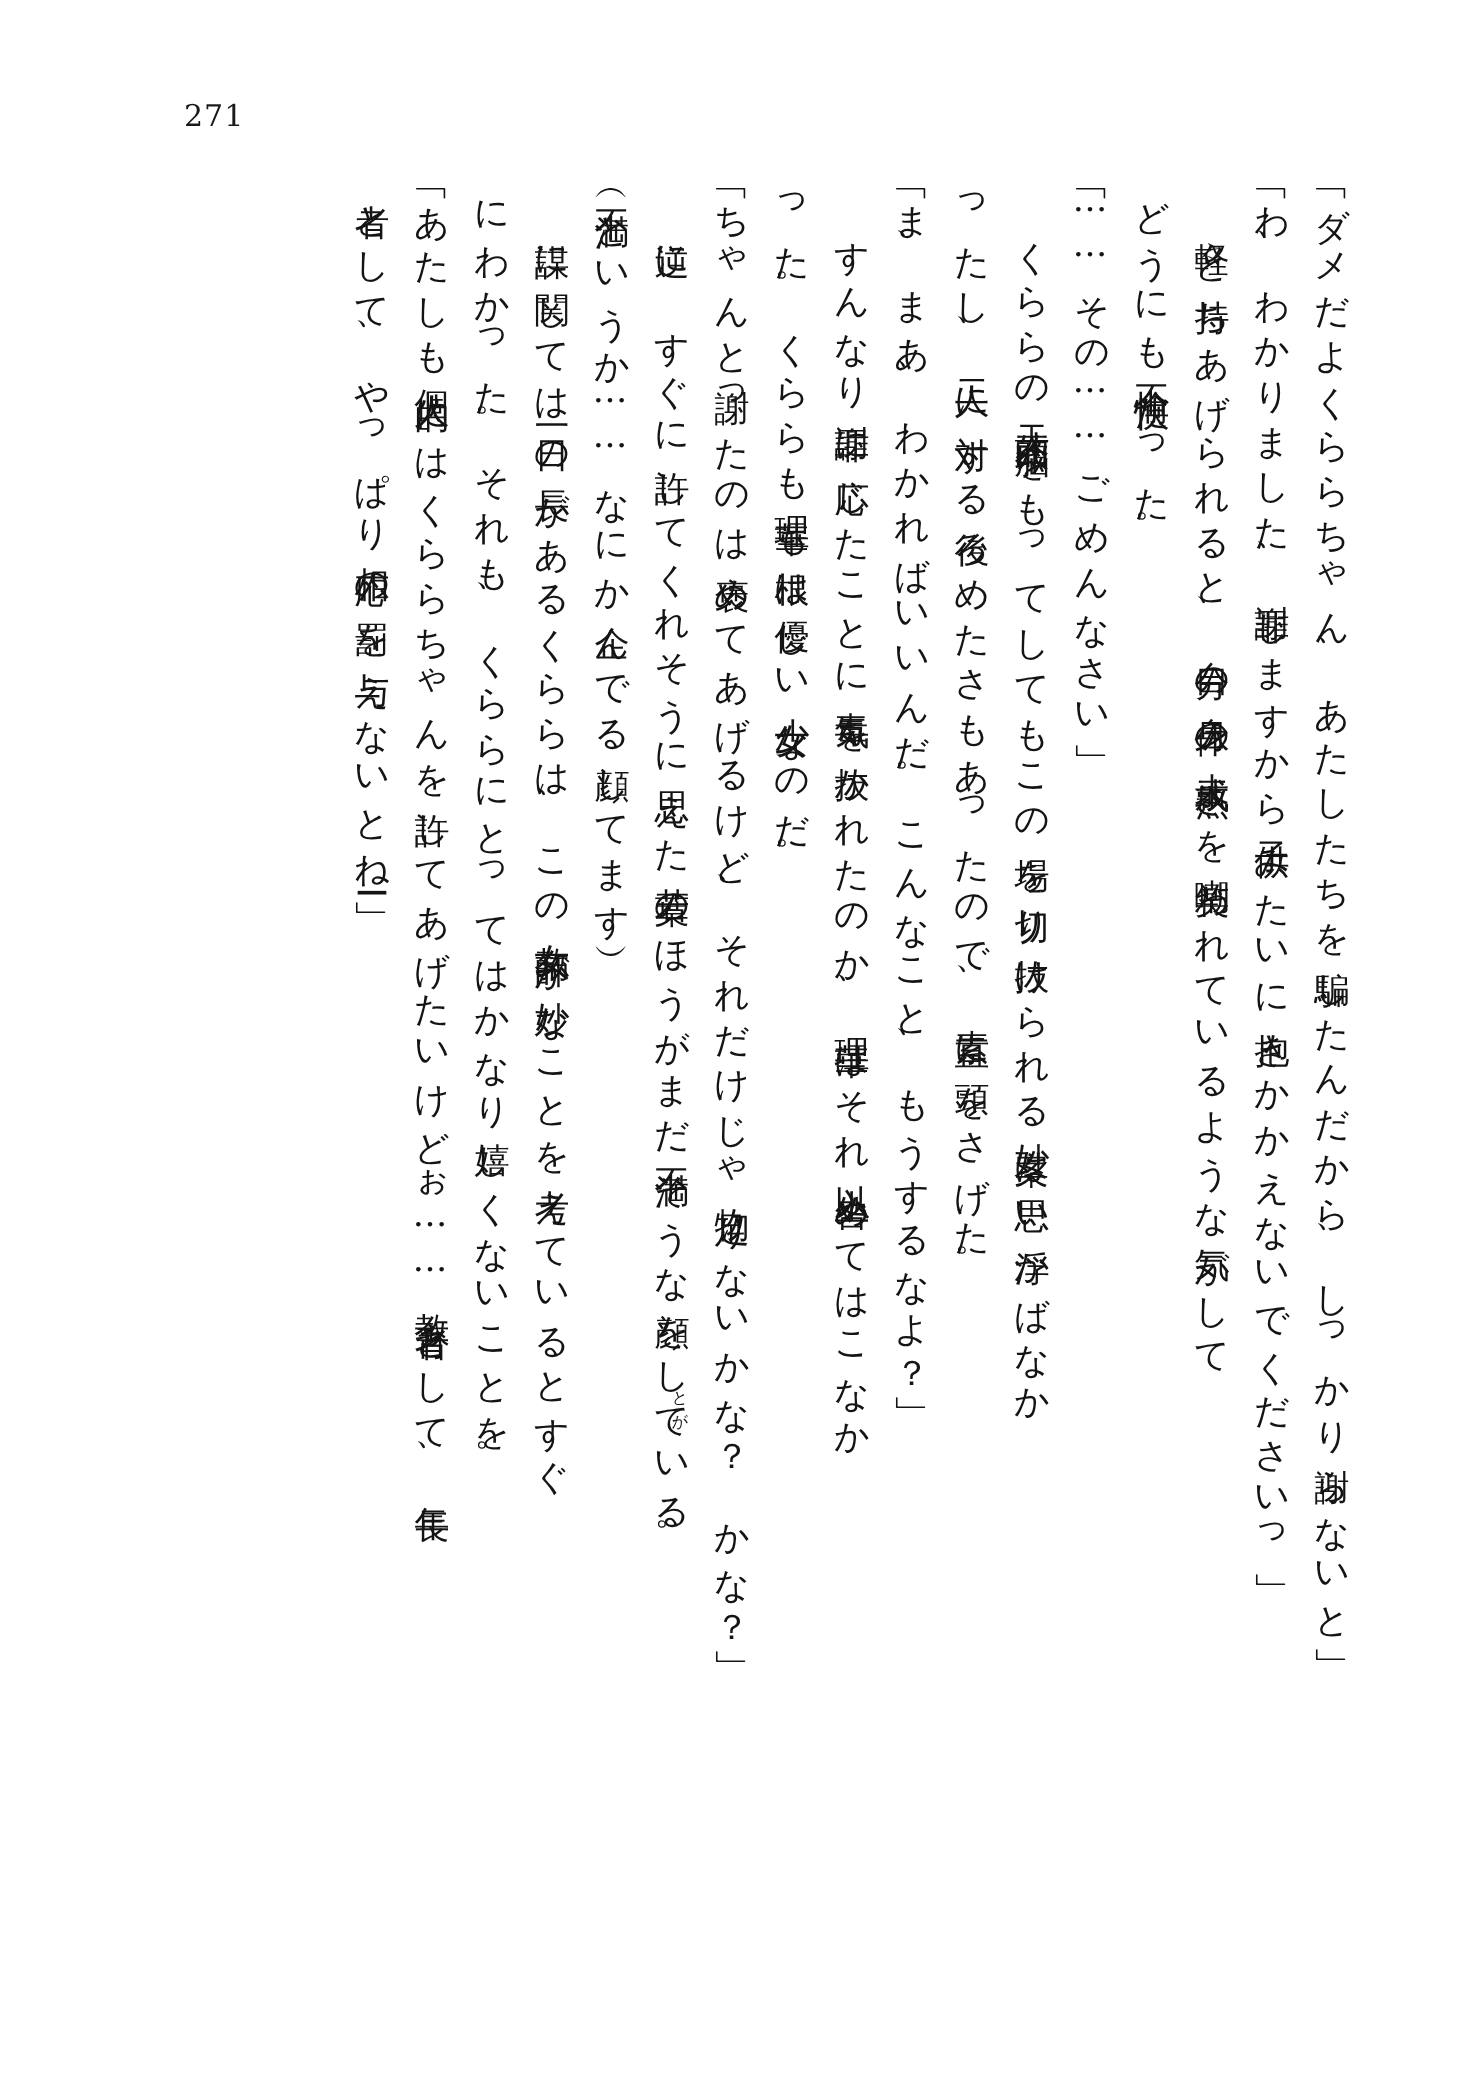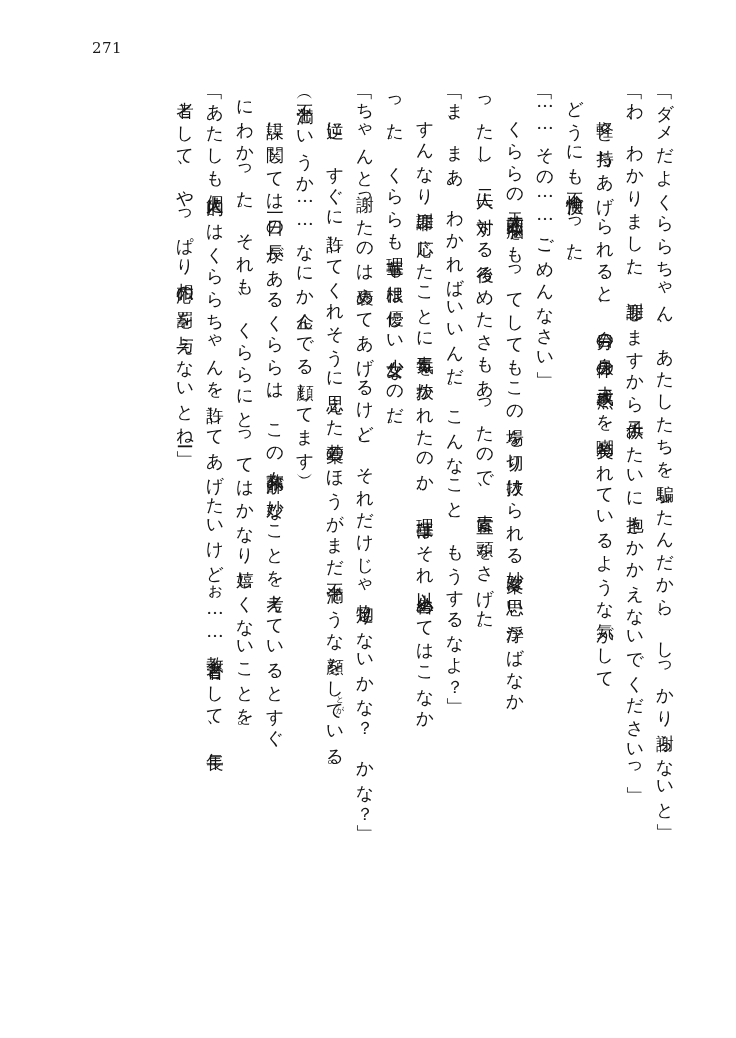--- a/index.html
+++ b/index.html
@@ -15,21 +15,21 @@
     overflow: hidden;
   }
   .page {
     position: relative;
     width: 736px;
     height: 1038px;
     background: #ffffff;
   }
   .page-number {
     position: absolute;
-    top: 39px;
+    top: 49px;
     left: 92px;
     font-size: 15px;
     font-family: "DejaVu Serif", "Liberation Serif", serif;
     color: #1a1a1a;
     letter-spacing: 0.5px;
   }
   .text-body {
     position: absolute;
     top: 88px;
     left: 60px;

